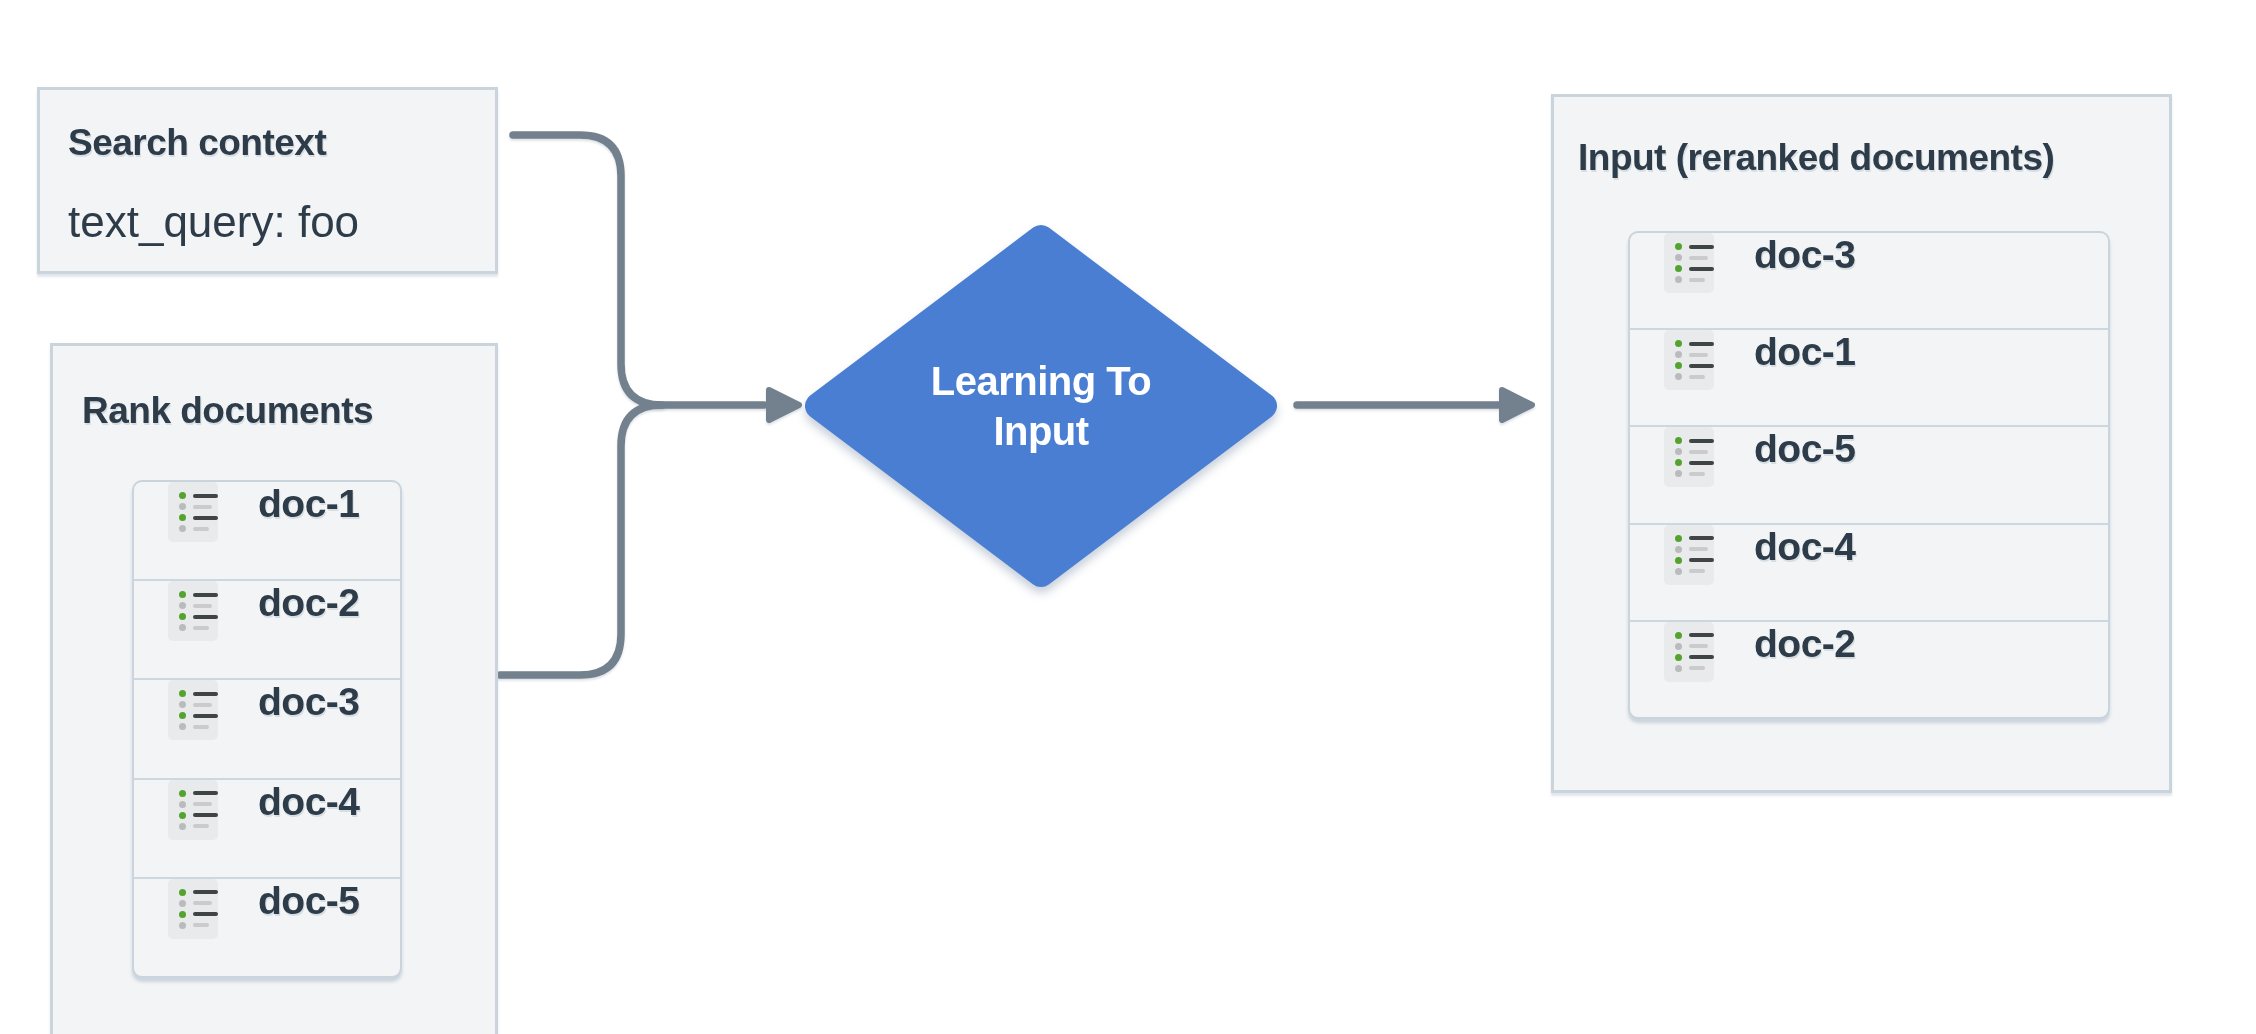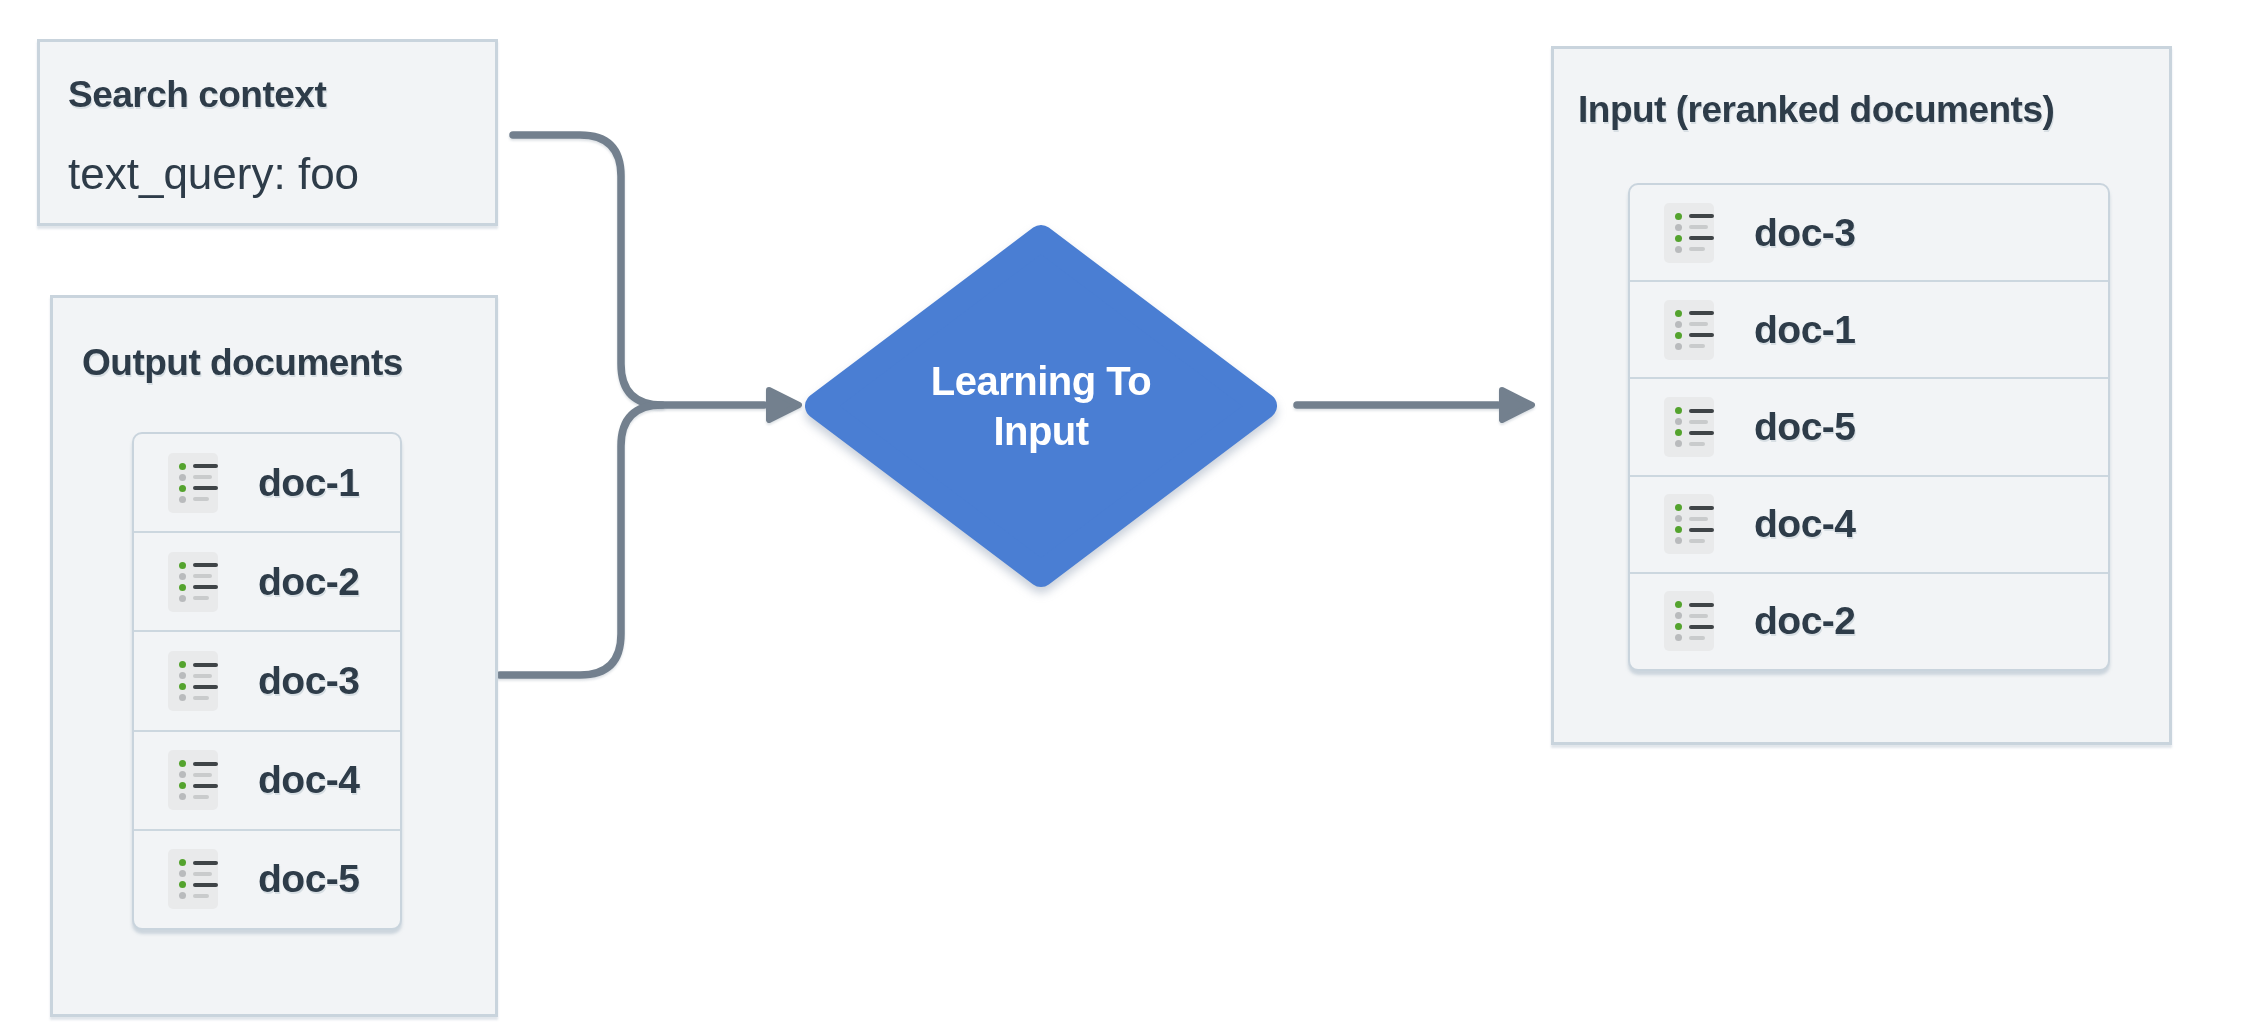--- a/index.html
+++ b/index.html
@@ -37,41 +37,42 @@
   }
   .diamond-shape{
     fill:var(--diamond-blue);stroke:var(--diamond-blue);
     stroke-width:26px;stroke-linejoin:round;
     filter:drop-shadow(0 6px 5px rgba(100,120,150,0.35));
   }
   .panel{
     position:absolute;background:var(--box-fill);
     border:3px solid var(--box-border);box-sizing:border-box;
     box-shadow:0 3px 2px rgba(168,184,197,0.35);
+    margin-top:48px;
   }
   .panel-title{
     font-size:37px;font-weight:bold;letter-spacing:-0.5px;
     color:var(--text-dark);line-height:1.15;
     text-shadow:1px 2px 0 rgba(176,189,201,0.4);
     white-space:nowrap;
   }
   #search-panel{left:37px;top:39px;width:461px;height:187px;padding:32px 28px;}
   #search-query{margin-top:33px;font-size:44px;line-height:1.1;color:var(--text-dark);}
   #input-panel{left:50px;top:295px;width:448px;height:722px;padding:44px 29px;}
   #output-panel{left:1551px;top:46px;width:621px;height:699px;padding:40px 24px;}
   .doc-list{
     position:absolute;background:var(--box-fill);
     border:2px solid var(--box-border);border-radius:10px;
     box-shadow:0 4px 3px rgba(168,184,197,0.5);
     display:flex;flex-direction:column;overflow:hidden;box-sizing:border-box;
   }
   #input-list{left:79px;top:134px;width:270px;height:498px;}
   #output-list{left:74px;top:134px;width:482px;height:488px;}
   .doc-row{
-    flex:1;display:flex;align-items:center;
+    flex:1;display:flex;align-items:flex-start;
     padding-left:34px;border-bottom:2px solid var(--row-divider);
   }
   .doc-row:last-child{border-bottom:none;}
   .doc-icon{
     width:50px;height:60px;background:var(--icon-bg);border-radius:5px;
     display:flex;flex-direction:column;justify-content:space-evenly;
     padding:6px 0 6px 11px;box-sizing:border-box;flex:0 0 auto;
   }
   .icon-row{display:flex;align-items:center;gap:7px;}
   .icon-dot{width:7px;height:7px;border-radius:50%;flex:0 0 auto;}
@@ -106,21 +107,21 @@
     <polygon class="arrowhead" points="1502,390 1532,405 1502,420"></polygon>
     <polygon class="diamond-shape" points="818,406 1041,238 1264,406 1041,574"></polygon>
   </svg>
 
   <div class="panel" id="search-panel">
     <div class="panel-title">Search context</div>
     <div id="search-query">text_query: foo</div>
   </div>
 
   <div class="panel" id="input-panel">
-    <div class="panel-title">Output documents</div>
+    <div class="panel-title">Rank documents</div>
     <div class="doc-list" id="input-list">
         <div class="doc-row">
     <div class="doc-icon" aria-hidden="true">
       <div class="icon-row">
               <span class="icon-dot green"></span>
               <span class="icon-bar dark"></span>
             </div>
       <div class="icon-row">
               <span class="icon-dot gray"></span>
               <span class="icon-bar gray"></span>

